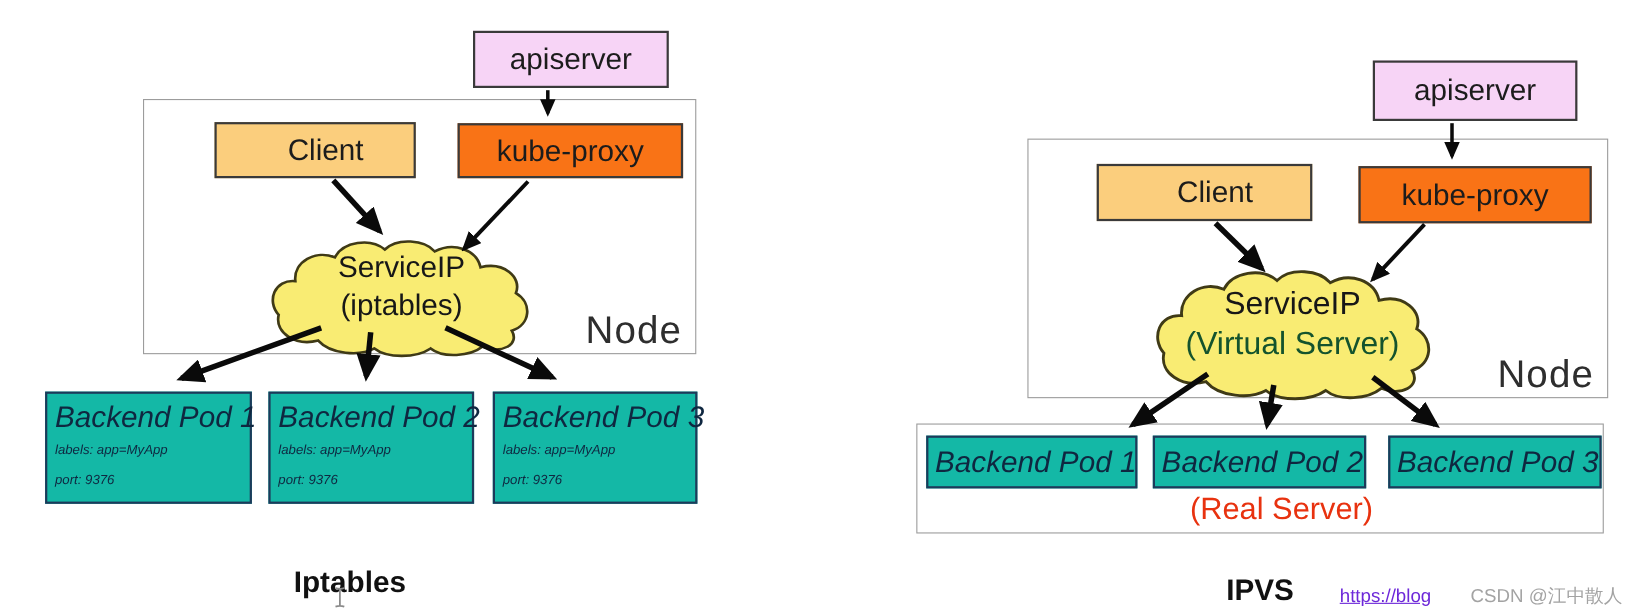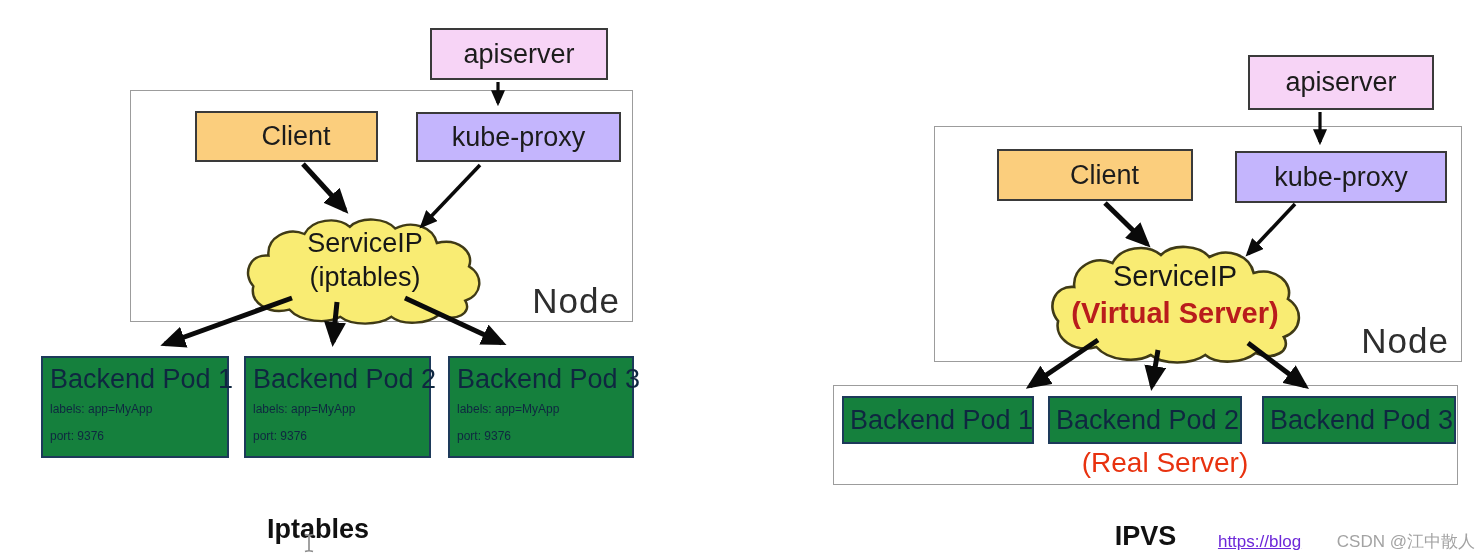--- a/index.html
+++ b/index.html
@@ -13,33 +13,33 @@
   .node-label{
     position:absolute;right:12px;bottom:0px;font-size:35px;color:#2e2e2e;letter-spacing:1px;
   }
   .box{
     position:absolute;box-sizing:border-box;border:2.5px solid #3a3a3a;
     display:flex;align-items:center;justify-content:center;
     font-size:27px;color:#1c1c1c;white-space:nowrap;margin-left:20px;
   }
   .box-pink{background:#f7d4f6;}
   .box-orange{background:#fbce7d;padding-left:19px;}
-  .box-green{background:#c4b5fd;}
+  .box-green{background:#f97316;}
   .pod{
-    position:absolute;box-sizing:border-box;background:#15803d;border:2.2px solid #1d3a5a;
-    color:#0f2740;overflow:visible;
+    position:absolute;box-sizing:border-box;background:#14b8a6;border:2.2px solid #1d3a5a;
+    color:#0f2740;overflow:visible;font-style:italic;
   }
   .pod-multi{padding:5px 0 0 7px;}
   .pod-title{font-size:27px;line-height:33px;white-space:nowrap;}
   .pod-meta{font-size:12px;line-height:27px;white-space:nowrap;}
   .pod-single{display:flex;align-items:center;padding-left:6px;font-size:27px;white-space:nowrap;}
   .cloud-text{
     position:absolute;text-align:center;font-size:27px;line-height:34px;color:#171717;
   }
-  .cloud-text .red-line{color:#b91c1c;font-weight:bold;}
+  .cloud-text .red-line{color:#14532d;}
   .red-caption{
     position:absolute;text-align:center;font-size:28px;color:#e8320f;
   }
   .caption{
     position:absolute;text-align:center;font-size:27px;font-weight:bold;color:#111111;
   }
   .svg-layer{position:absolute;left:0;top:0;width:1480px;height:559px;pointer-events:none;}
   .watermark{
     position:absolute;left:1150px;top:530px;width:325px;text-align:right;
     font-size:17px;white-space:nowrap;

